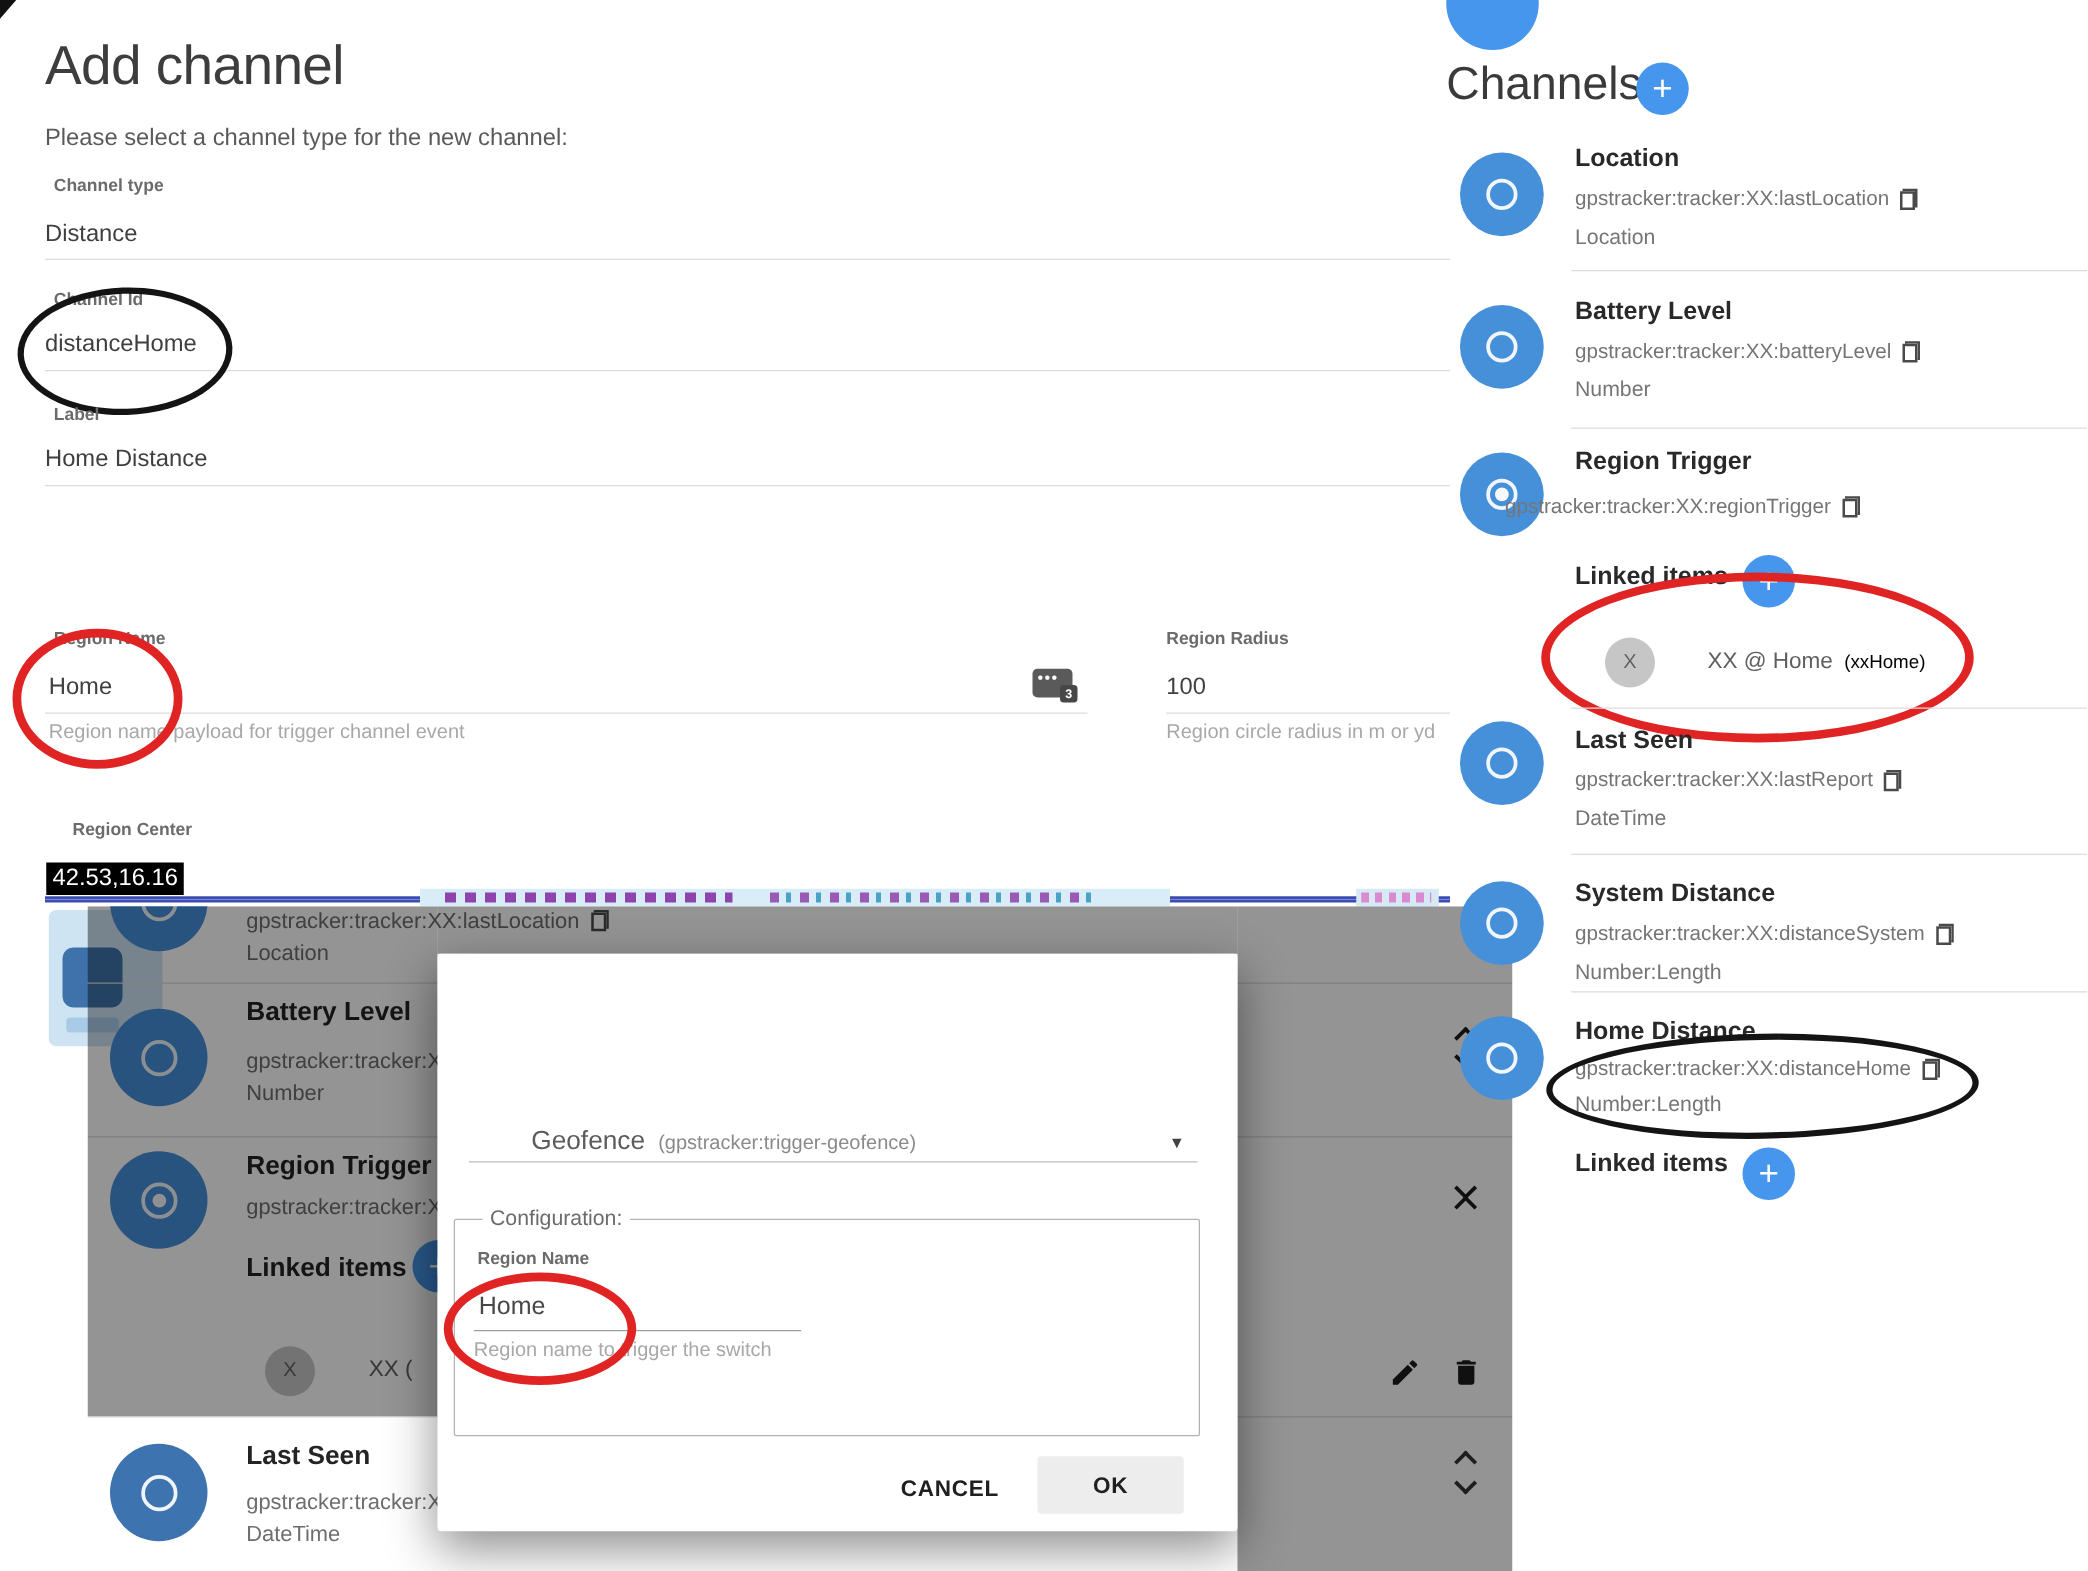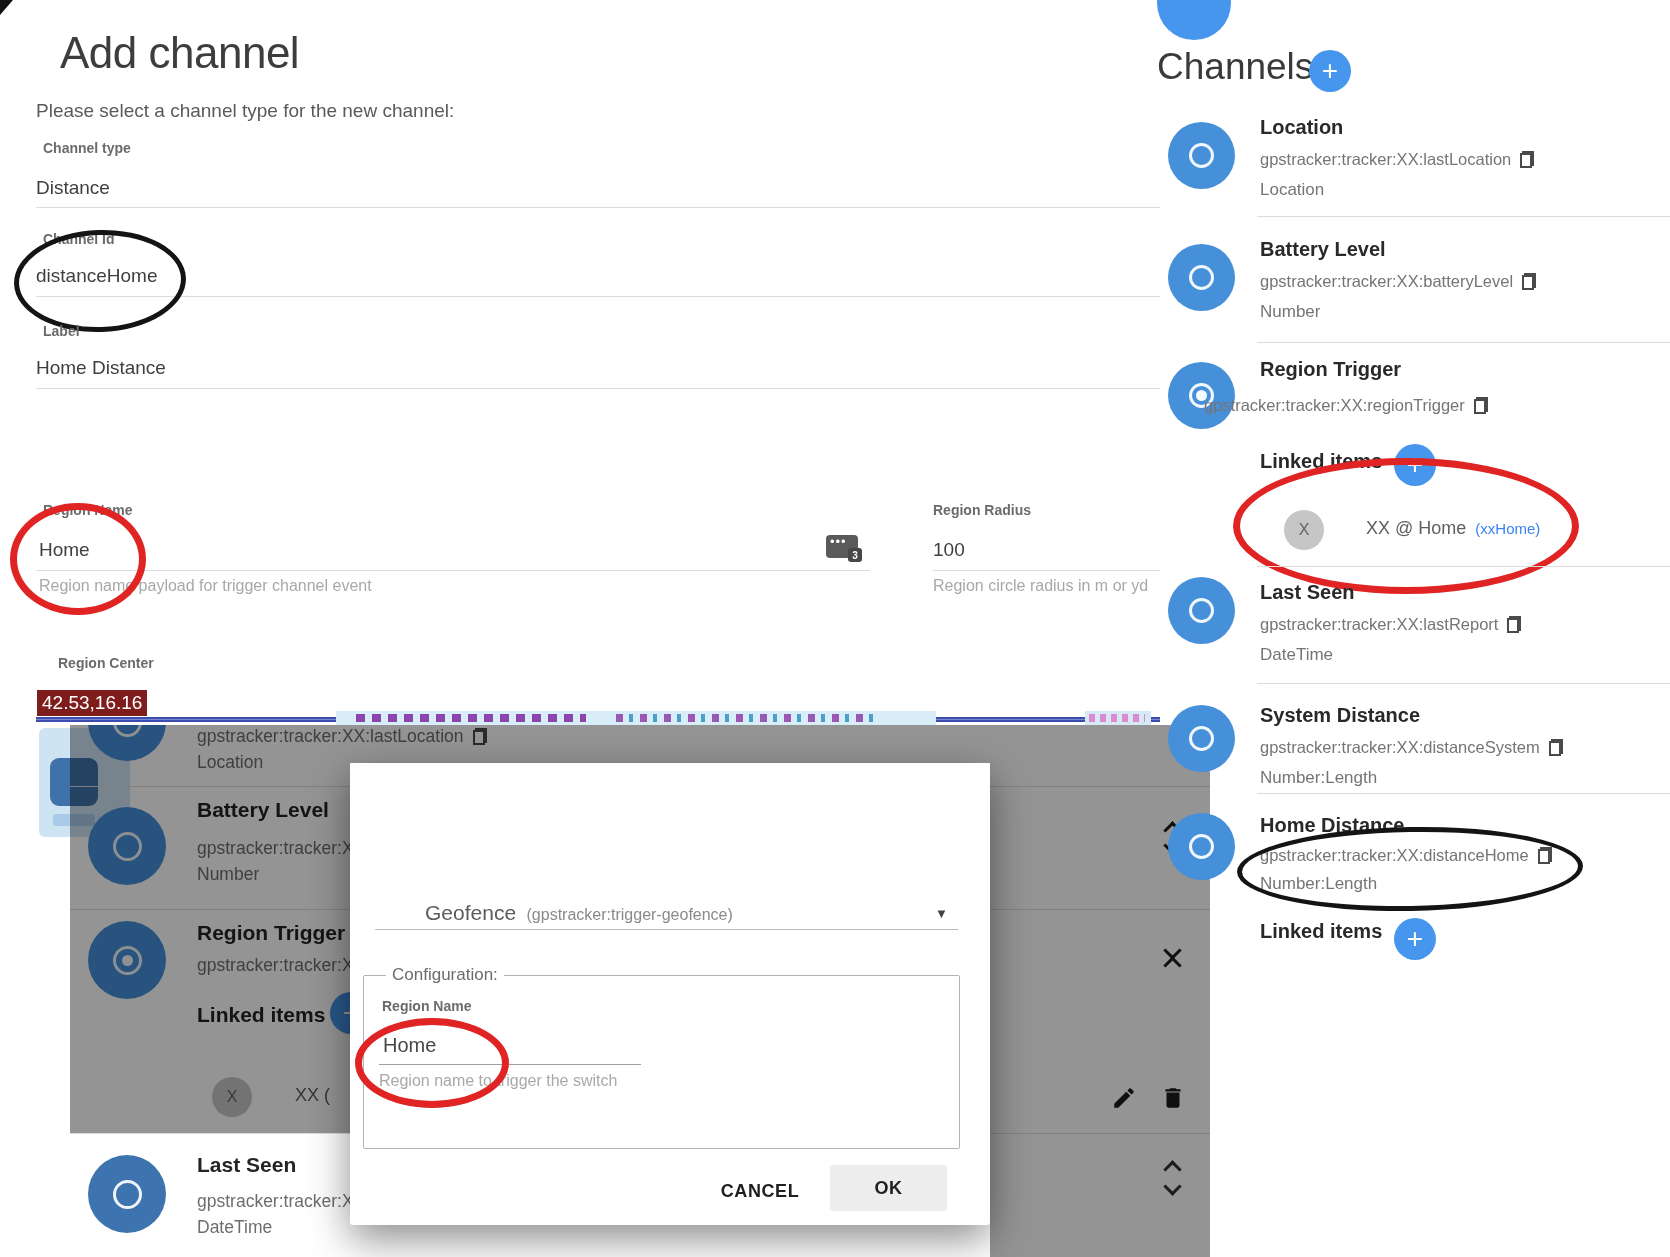--- a/index.html
+++ b/index.html
@@ -38,33 +38,33 @@
   
   .ellipse{border-radius:50%;background:transparent;pointer-events:none;}
   .red-e{border:7px solid #e02424;}
   .black-e{border:5px solid #141414;}
   
   .dim{background:rgba(0,0,0,0.42);}
   
   #modal{background:#fff;border-radius:3px;box-shadow:0 14px 40px rgba(0,0,0,.45);}
   .btn-flat{font-size:18px;font-weight:bold;color:#202020;letter-spacing:.6px;background:transparent;border:none;cursor:pointer;font-family:inherit;}
   .btn-raised{font-size:18px;font-weight:bold;color:#202020;letter-spacing:.6px;background:#ededed;border:none;border-radius:3px;cursor:pointer;font-family:inherit;}
-  .selection{background:#7f1d1d;color:#fff;font-size:19px;padding:2px 5px;}
+  .selection{background:#000000;color:#fff;font-size:19px;padding:2px 5px;}
   .kbd-icon{background:#5a5a5a;border-radius:4px;position:relative;}
   .kbd-icon .dots{position:absolute;top:3px;left:4px;color:#fff;font-size:13px;letter-spacing:1px;line-height:8px;}
   .kbd-badge{position:absolute;right:-4px;bottom:-4px;width:14px;height:14px;background:#474747;border-radius:3px;color:#fff;font-size:10px;font-weight:bold;display:flex;align-items:center;justify-content:center;}
 </style>
 </head>
 <body>
 
 <div id="canvas">
 
   <div class="abs" style="left:0;top:0;width:0;height:0;border-left:13px solid #111;border-bottom:15px solid transparent;"></div>
 
-  <div class="abs h-big" style="left:36px;top:28px;margin-left:24px;">Add channel</div>
+  <div class="abs h-big" style="left:36px;top:28px;">Add channel</div>
   <div class="abs subtitle" style="left:36px;top:100px;">Please select a channel type for the new channel:</div>
 
   <div class="abs lbl" style="left:43px;top:140px;">Channel type</div>
   <div class="abs val" style="left:36px;top:177px;">Distance</div>
   <div class="abs hr" style="left:36px;top:207px;width:1124px;"></div>
 
   <div class="abs lbl" style="left:43px;top:231px;">Channel Id</div>
   <div class="abs val" style="left:36px;top:265px;">distanceHome</div>
   <div class="abs hr" style="left:36px;top:296px;width:1124px;"></div>
   <div class="abs ellipse black-e" style="left:14px;top:230px;width:162px;height:92px;transform:rotate(-2deg);"></div>
@@ -206,21 +206,21 @@
       <span>gpstracker:tracker:XX:regionTrigger</span>
         <span class="copy" style="pointer-events:auto;"></span>
     </div>
 
     <div class="abs linked-lbl" style="left:1260px;top:450px;">Linked items</div>
     <div class="abs plus" style="left:1394px;top:444px;width:42px;height:42px;pointer-events:auto;">+</div>
 
     <div class="abs avatar" style="left:1284px;top:510px;width:40px;height:40px;">X</div>
     <div class="abs" style="left:1366px;top:518px;font-size:18px;color:#5f5f5f;">
       <span>XX @ Home</span>
-      <span style="font-size:15px;color:#3b82f6;margin-left:4px;">(xxHome)</span>
+      <span style="font-size:15px;color:#000000;margin-left:4px;">(xxHome)</span>
     </div>
     <div class="abs ellipse red-e" style="left:1233px;top:458px;width:332px;height:122px;"></div>
     <div class="abs hr" style="left:1257px;top:566px;width:413px;"></div>
 
     <div class="abs state" style="left:1168px;top:577px;width:67px;height:67px;">
         <span class="ring"></span>
       </div>
     <div class="abs row-title" style="left:1260px;top:581px;">Last Seen</div>
     <div class="abs uid" style="left:1260px;top:615px;">
       <span>gpstracker:tracker:XX:lastReport</span>

